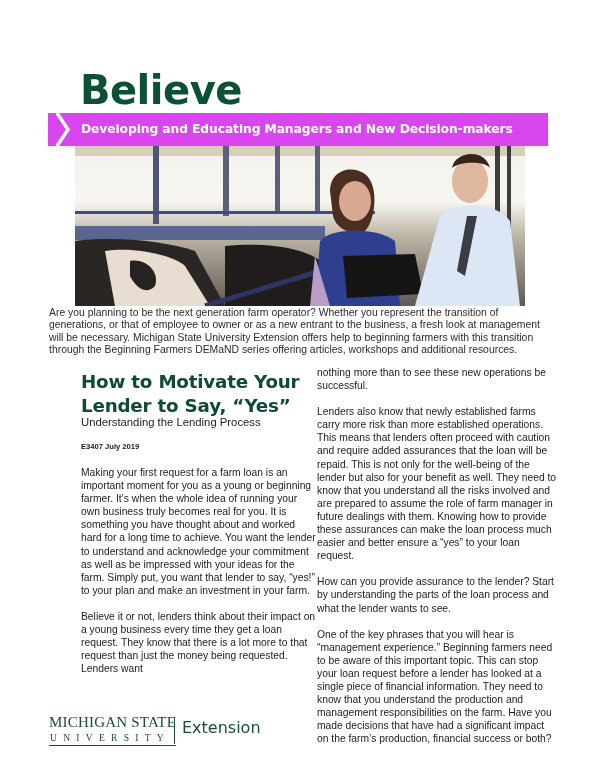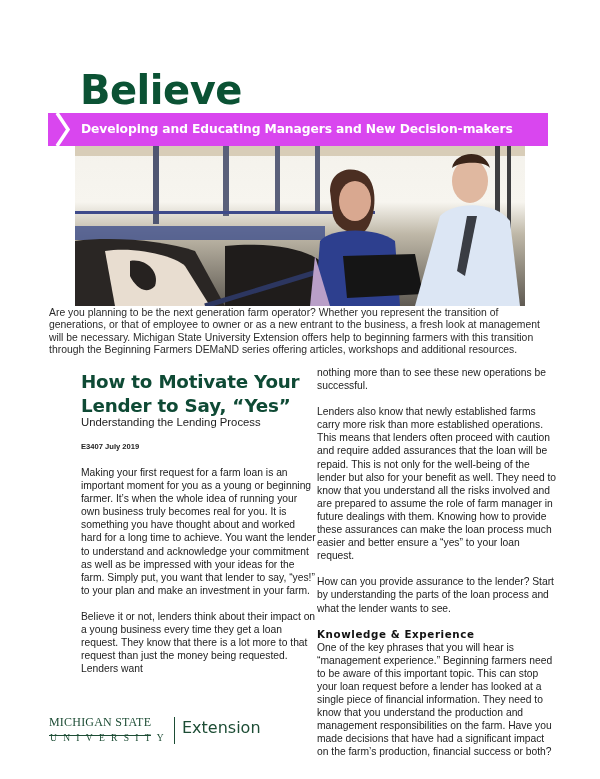--- a/index.html
+++ b/index.html
@@ -56,22 +56,22 @@
     .col-right .para + .para { margin-top: 13px; }
     .section-head {
       font-family: "DejaVu Sans", sans-serif; font-weight: bold; font-size: 10.3px;
       letter-spacing: 0.6px; color: #111; margin-top: 13px; line-height: 13px;
     }
     .col-right .section-head + .para { margin-top: 0; }
 
     .msu-logo { position: absolute; left: 49px; top: 716px; height: 30px; width: 220px; }
     .msu-logo .msu-word {
       position: absolute; left: 0; top: 0; font-family: "Liberation Serif", serif;
-      font-size: 12px; line-height: 13px; color: #1d4d35; letter-spacing: 0.2px;
-      border-bottom: 1px solid #1d4d35; padding-bottom: 6px; white-space: nowrap;
+      font-size: 15px; line-height: 13px; color: #1d4d35; letter-spacing: 0.2px;
+      border-bottom: 1px solid #1d4d35; padding-bottom: 16px; white-space: nowrap;
     }
     .msu-logo .msu-univ {
       position: absolute; left: 1px; top: 17px; font-family: "Liberation Serif", serif;
       font-size: 9.5px; line-height: 10px; letter-spacing: 6.3px; color: #1d4d35; white-space: nowrap;
     }
     .msu-logo .divider { position: absolute; left: 125px; top: 1px; width: 1px; height: 27px; background: #1d4d35; }
     .msu-logo .ext {
       position: absolute; left: 133px; top: 2px; font-family: "DejaVu Sans", sans-serif;
       font-size: 16px; line-height: 20px; color: #1d4d35; white-space: nowrap;
     }
@@ -130,21 +130,20 @@
   <div class="article-subtitle">Understanding the Lending Process</div>
   <div class="pubinfo">E3407 July 2019</div>
   <p class="para first">Making your first request for a farm loan is an important moment for you as a young or beginning farmer. It’s when the whole idea of running your own business truly becomes real for you. It is something you have thought about and worked hard for a long time to achieve. You want the lender to understand and acknowledge your commitment as well as be impressed with your ideas for the farm. Simply put, you want that lender to say, “yes!” to your plan and make an investment in your farm.</p>
   <p class="para">Believe it or not, lenders think about their impact on a young business every time they get a loan request. They know that there is a lot more to that request than just the money being requested. Lenders want</p>
 </div>
 
 <div class="col-right">
   <p class="para">nothing more than to see these new operations be successful.</p>
   <p class="para">Lenders also know that newly established farms carry more risk than more established operations. This means that lenders often proceed with caution and require added assurances that the loan will be repaid. This is not only for the well-being of the lender but also for your benefit as well. They need to know that you understand all the risks involved and are prepared to assume the role of farm manager in future dealings with them. Knowing how to provide these assurances can make the loan process much easier and better ensure a “yes” to your loan request.</p>
   <p class="para">How can you provide assurance to the lender? Start by understanding the parts of the loan process and what the lender wants to see.</p>
-  <h2 class="section-head">Knowledge &amp; Experience</h2>
   <p class="para">One of the key phrases that you will hear is “management experience.” Beginning farmers need to be aware of this important topic. This can stop your loan request before a lender has looked at a single piece of financial information. They need to know that you understand the production and management responsibilities on the farm. Have you made decisions that have had a significant impact on the farm’s production, financial success or both?</p>
 </div>
 
 <div class="msu-logo">
   <span class="msu-word">MICHIGAN STATE</span>
   <span class="msu-univ">UNIVERSITY</span>
   <span class="divider"></span>
   <span class="ext">Extension</span>
 </div>
 

